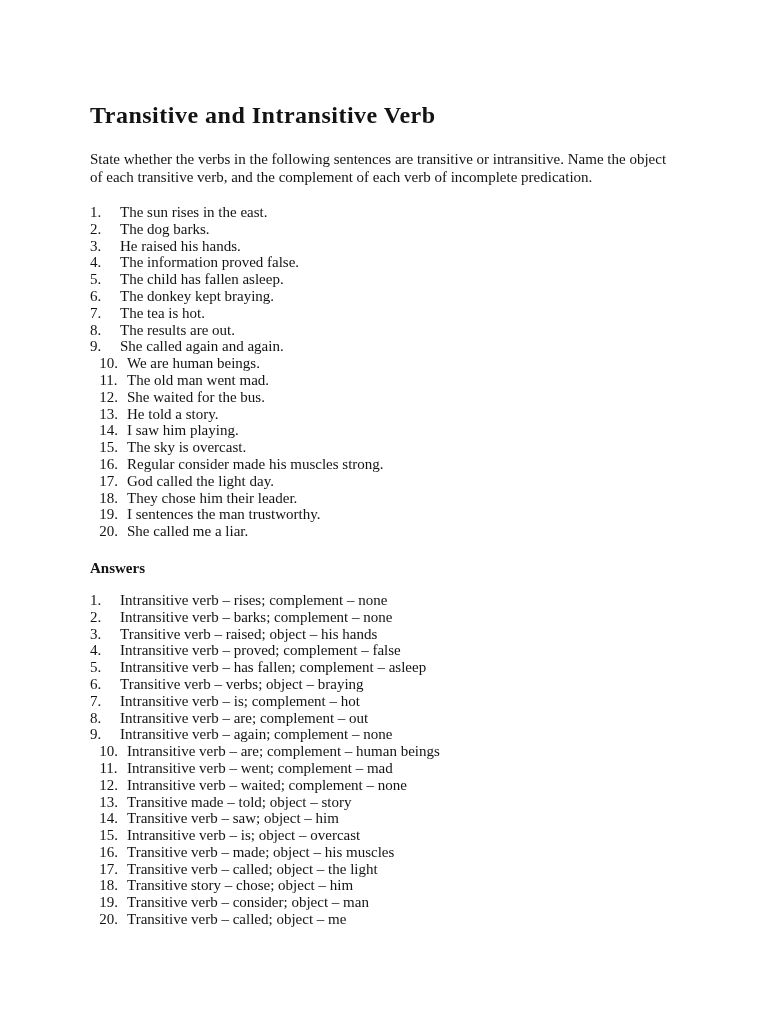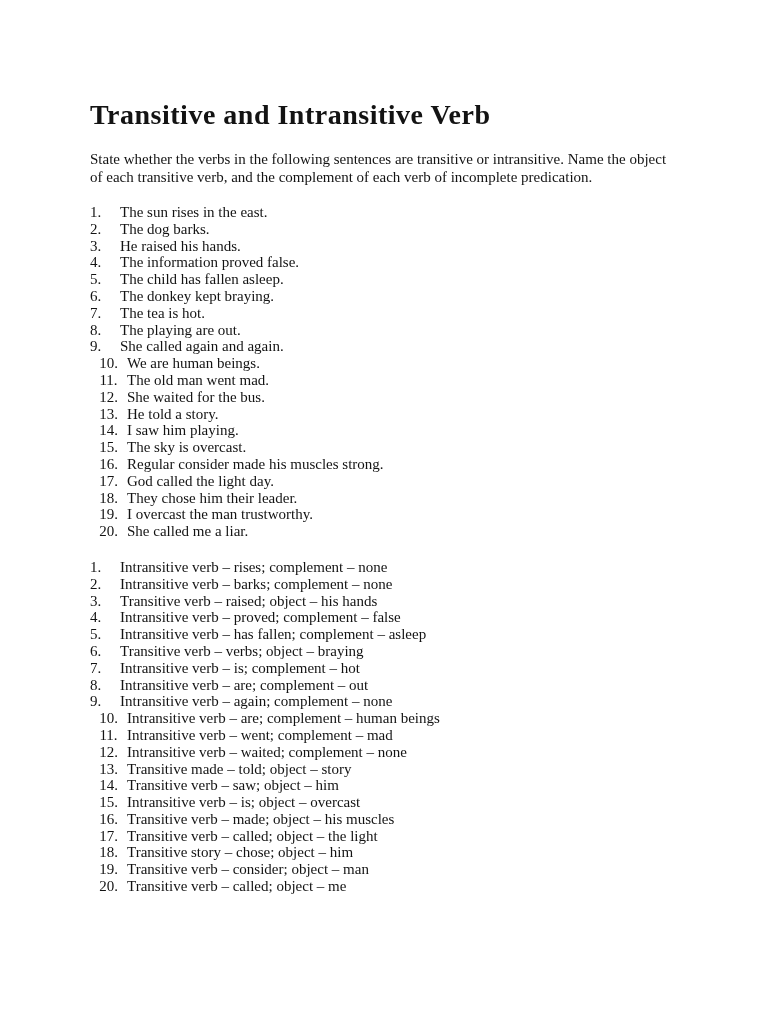--- a/index.html
+++ b/index.html
@@ -12,21 +12,21 @@
     width: 768px;
     height: 1024px;
     background: #ffffff;
     color: #131313;
     font-family: "Liberation Serif", "DejaVu Serif", serif;
     box-sizing: border-box;
     padding: 98px 88px 0 90px;
     overflow: hidden;
   }
   .title {
-    font-size: 28px;
+    font-size: 24px;
     line-height: 34px;
     font-weight: bold;
     margin: 0 0 18px 0;
     letter-spacing: 0.5px;
   }
   .instructions {
     font-size: 15px;
     line-height: 18px;
     margin: 0 0 18px 0;
     max-width: 588px;
@@ -87,21 +87,21 @@
       <div class="row">
         <span class="num">6.</span>
         <span class="txt">The donkey kept braying.</span>
       </div>
       <div class="row">
         <span class="num">7.</span>
         <span class="txt">The tea is hot.</span>
       </div>
       <div class="row">
         <span class="num">8.</span>
-        <span class="txt">The playing are out.</span>
+        <span class="txt">The results are out.</span>
       </div>
       <div class="row">
         <span class="num">9.</span>
         <span class="txt">She called again and again.</span>
       </div>
       <div class="row wide">
         <span class="num">10.</span>
         <span class="txt">We are human beings.</span>
       </div>
       <div class="row wide">
@@ -131,27 +131,28 @@
       <div class="row wide">
         <span class="num">17.</span>
         <span class="txt">God called the light day.</span>
       </div>
       <div class="row wide">
         <span class="num">18.</span>
         <span class="txt">They chose him their leader.</span>
       </div>
       <div class="row wide">
         <span class="num">19.</span>
-        <span class="txt">I overcast the man trustworthy.</span>
+        <span class="txt">I sentences the man trustworthy.</span>
       </div>
       <div class="row wide">
         <span class="num">20.</span>
         <span class="txt">She called me a liar.</span>
       </div>
     </div>
+  <h2 class="answers-heading">Answers</h2>
   <div class="list">
       <div class="row">
         <span class="num">1.</span>
         <span class="txt">Intransitive verb – rises; complement – none</span>
       </div>
       <div class="row">
         <span class="num">2.</span>
         <span class="txt">Intransitive verb – barks; complement – none</span>
       </div>
       <div class="row">

